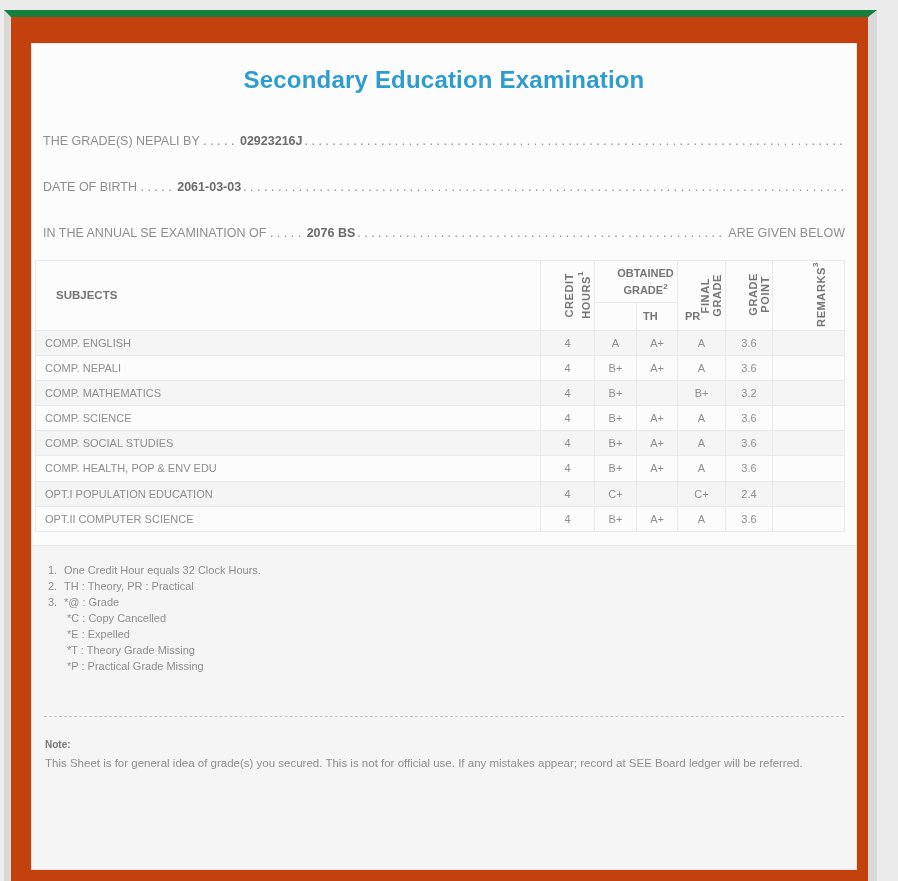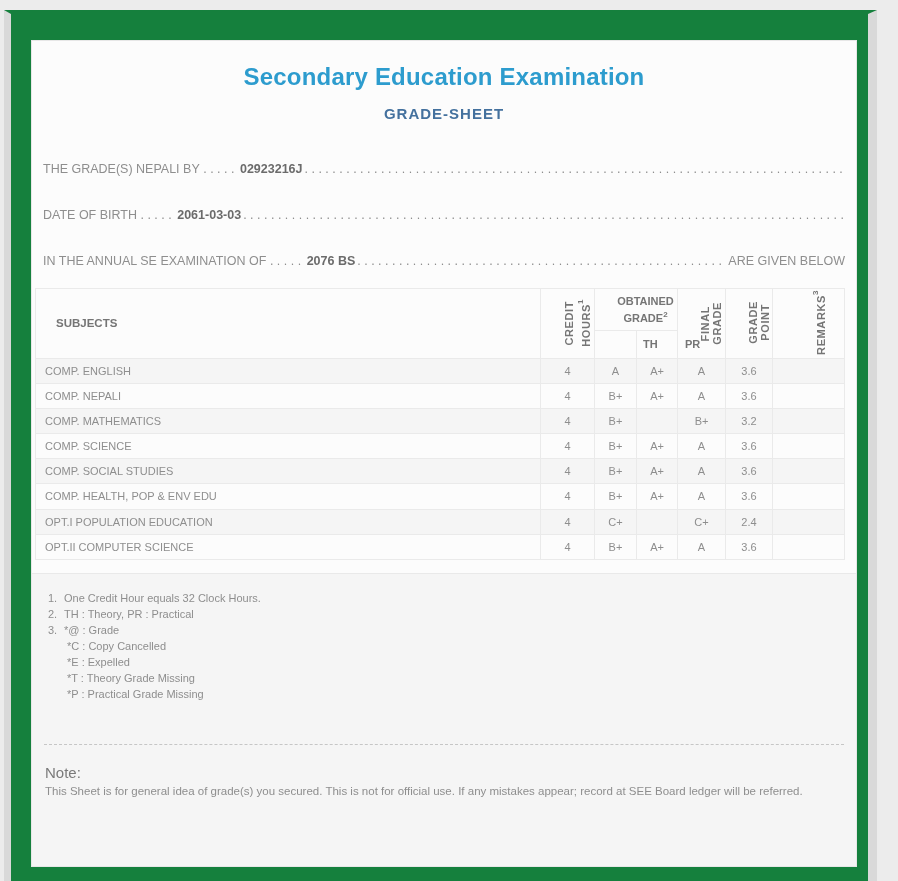--- a/index.html
+++ b/index.html
@@ -4,22 +4,22 @@
 <style>
   html,body{margin:0;padding:0;}
   body{
     width:898px;height:881px;position:relative;overflow:hidden;
     background:#ECECEC;
     font-family:"Liberation Sans",sans-serif;
     -webkit-font-smoothing:antialiased;
   }
   .window{
     position:absolute;left:4px;top:10px;right:21px;bottom:0;
-    background:#15803d;box-sizing:border-box;
-    border-top:4px solid #15803d;border-left:7px solid #D9D9D9;border-right:9px solid #D9D9D9;
+    background:#c2410c;box-sizing:border-box;
+    border-top:7px solid #15803d;border-left:7px solid #D9D9D9;border-right:9px solid #D9D9D9;
   }
   .card{
     margin:26px 11px 0 20px;height:827px;box-sizing:border-box;
     background:#FCFCFC;border:1px solid #E7E7E7;
     display:flex;flex-direction:column;overflow:hidden;
   }
   
   .card-header{padding-top:22px;text-align:center;}
   .title{font-size:24px;font-weight:bold;color:#2D9CCE;letter-spacing:0.2px;}
   .subtitle{margin-top:14px;font-size:15px;font-weight:bold;color:#44719E;letter-spacing:1px;}
@@ -59,32 +59,31 @@
     flex:1;margin-top:14px;background:#F5F5F5;border-top:1px solid #E9E9E9;
     padding:16px 7px 0 7px;box-sizing:border-box;color:#8E8E8E;font-size:11px;
   }
   .footnotes{padding-left:9px;line-height:16px;}
   .fn-row{display:flex;}
   .fn-num{width:16px;flex:none;}
   .fn-lines{flex:1;}
   .fn-sub{padding-left:3px;}
   .dashed-sep{border:none;border-top:1px dashed #C6C6C6;margin:42px 5px 0 5px;}
   .note{margin:20px 6px 0 6px;line-height:16px;}
-  .note-title{font-weight:normal;color:#7A7A7A;font-size:15px;}
+  .note-title{font-weight:bold;color:#7A7A7A;font-size:10px;}
   .note-body{margin-top:2px;font-size:11.5px;max-width:818px;}
 </style>
 </head>
 <body>
 
 <div class="window">
   <div class="card">
 
     <div class="card-header">
       <div class="title">Secondary Education Examination</div>
-      <div class="subtitle">GRADE-SHEET</div>
     </div>
 
     <div class="info">
       <div class="info-line">
         <span>THE GRADE(S) NEPALI BY</span>
           <span class="dots-sep"> . . . . . </span>
           <span class="val">02923216J</span>
           <span class="dots-fill">. . . . . . . . . . . . . . . . . . . . . . . . . . . . . . . . . . . . . . . . . . . . . . . . . . . . . . . . . . . . . . . . . . . . . . . . . . . . . . . . . . . . . . . . . . . . . . . . . . . . . . . . . . . . . . . . . . . . . . . . . . . . . . . . . . . . . . . . . . . . . . . . </span>
       </div>
       <div class="info-line">

